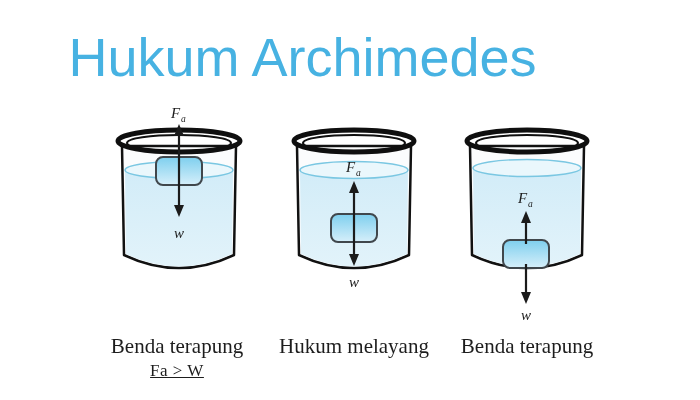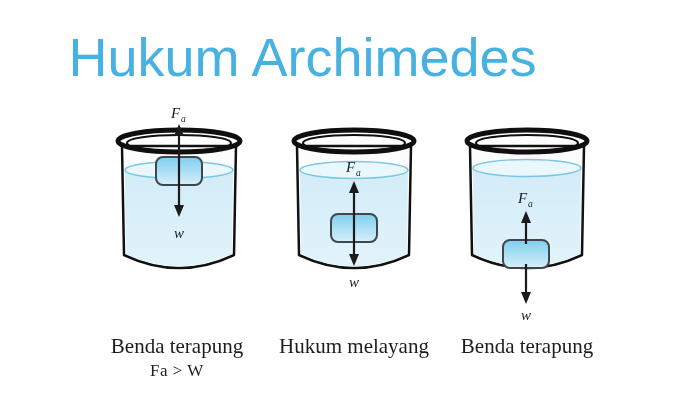--- a/index.html
+++ b/index.html
@@ -53,21 +53,21 @@
     text-anchor: middle;
   }
   .caption, .formula {
     position: absolute;
     width: 200px;
     text-align: center;
     font-family: "Liberation Serif", serif;
     color: #1d1d1d;
   }
   .caption { top: 334px; font-size: 21px; }
-  .formula { top: 361px; font-size: 17px; letter-spacing: 0.5px; }
+  .formula { top: 361px; font-size: 17px; letter-spacing: 0.5px; text-decoration: underline; }
   .col-1 { left: 77px; }
   .col-2 { left: 254px; }
   .col-3 { left: 427px; }
 </style>
 </head>
 <body>
 
 <div id="stage">
 
   <h1 class="title">Hukum Archimedes</h1>

